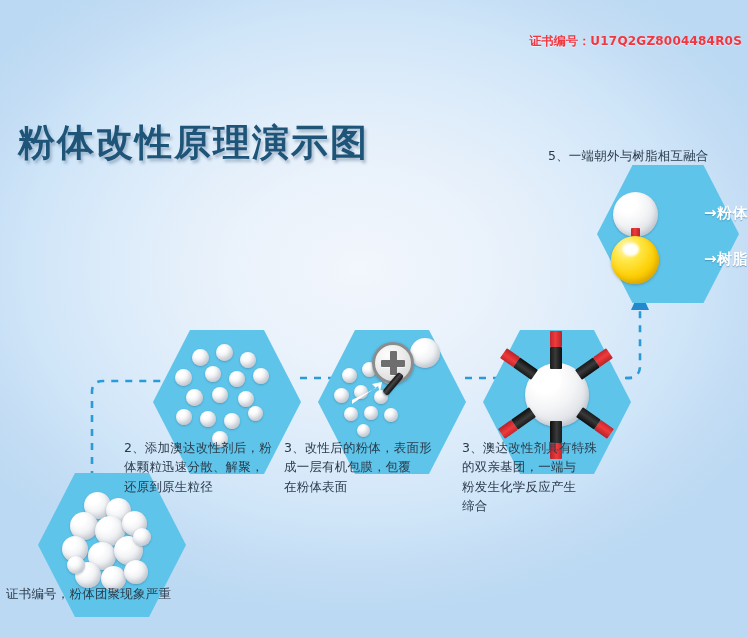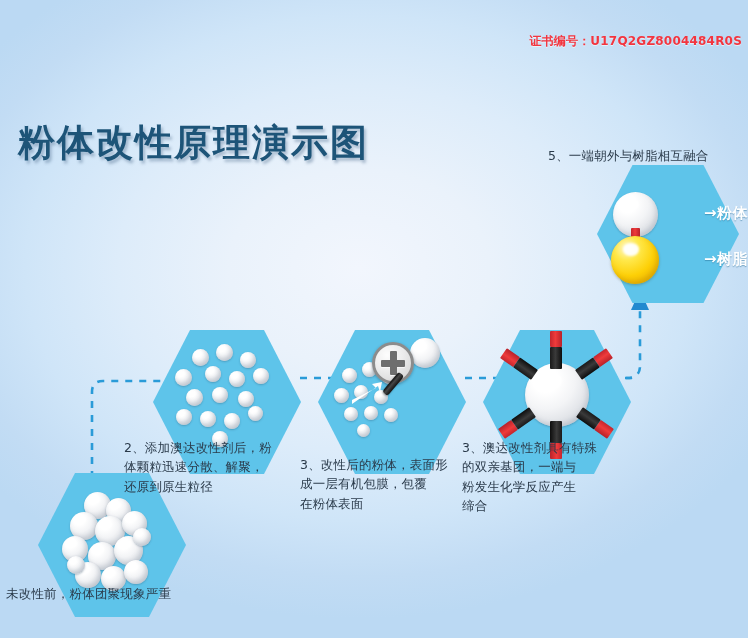--- a/index.html
+++ b/index.html
@@ -86,21 +86,21 @@
   }
   .mag-arrow{position:absolute;}
 
   
   .cap{
     position:absolute;color:#2a3a4a;font-size:12.5px;line-height:1.55;
     letter-spacing:.2px;white-space:pre-line;
   }
   .cap.c1{left:6px;top:584px;}
   .cap.c2{left:124px;top:438px;width:150px;text-indent:0;}
-  .cap.c3{left:300px;top:438px;width:150px;margin-top:17px;}
+  .cap.c3{left:284px;top:438px;width:150px;}
   .cap.c4{left:462px;top:438px;width:160px;}
 
   .cap.c5{
     position:absolute;left:548px;top:146px;color:#2a3a4a;
     font-size:12.5px;letter-spacing:.2px;
   }
 
   
   .hexlabel{
     position:absolute;color:#ffffff;font-size:15px;font-weight:bold;
@@ -149,21 +149,21 @@
     <div class="sph" style="left:122px;top:511px;width:25px;height:25px;"></div>
     <div class="sph" style="left:62px;top:536px;width:26px;height:26px;"></div>
     <div class="sph" style="left:88px;top:542px;width:28px;height:28px;"></div>
     <div class="sph" style="left:114px;top:536px;width:29px;height:29px;"></div>
     <div class="sph" style="left:75px;top:562px;width:26px;height:26px;"></div>
     <div class="sph" style="left:101px;top:566px;width:25px;height:25px;"></div>
     <div class="sph" style="left:124px;top:560px;width:24px;height:24px;"></div>
     <div class="sph" style="left:67px;top:556px;width:18px;height:18px;"></div>
     <div class="sph" style="left:133px;top:528px;width:18px;height:18px;"></div>
   </div>
-  <div class="cap c1">未改性前，粉体团聚现象严重</div>
+  <div class="cap c1">证书编号，粉体团聚现象严重</div>
 
   <div class="hex h2"></div>
   <div>
     <div class="sph" style="left:192px;top:349px;width:17px;height:17px;"></div>
     <div class="sph" style="left:216px;top:344px;width:17px;height:17px;"></div>
     <div class="sph" style="left:240px;top:352px;width:16px;height:16px;"></div>
     <div class="sph" style="left:175px;top:369px;width:17px;height:17px;"></div>
     <div class="sph" style="left:205px;top:366px;width:16px;height:16px;"></div>
     <div class="sph" style="left:229px;top:371px;width:16px;height:16px;"></div>
     <div class="sph" style="left:253px;top:368px;width:16px;height:16px;"></div>

